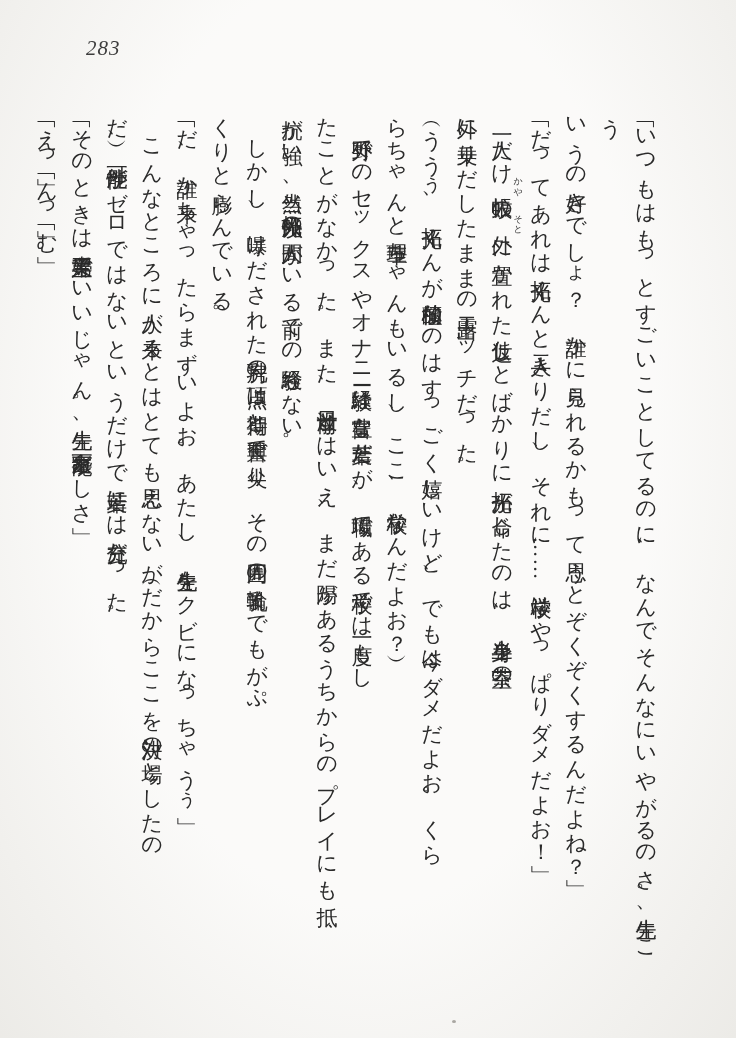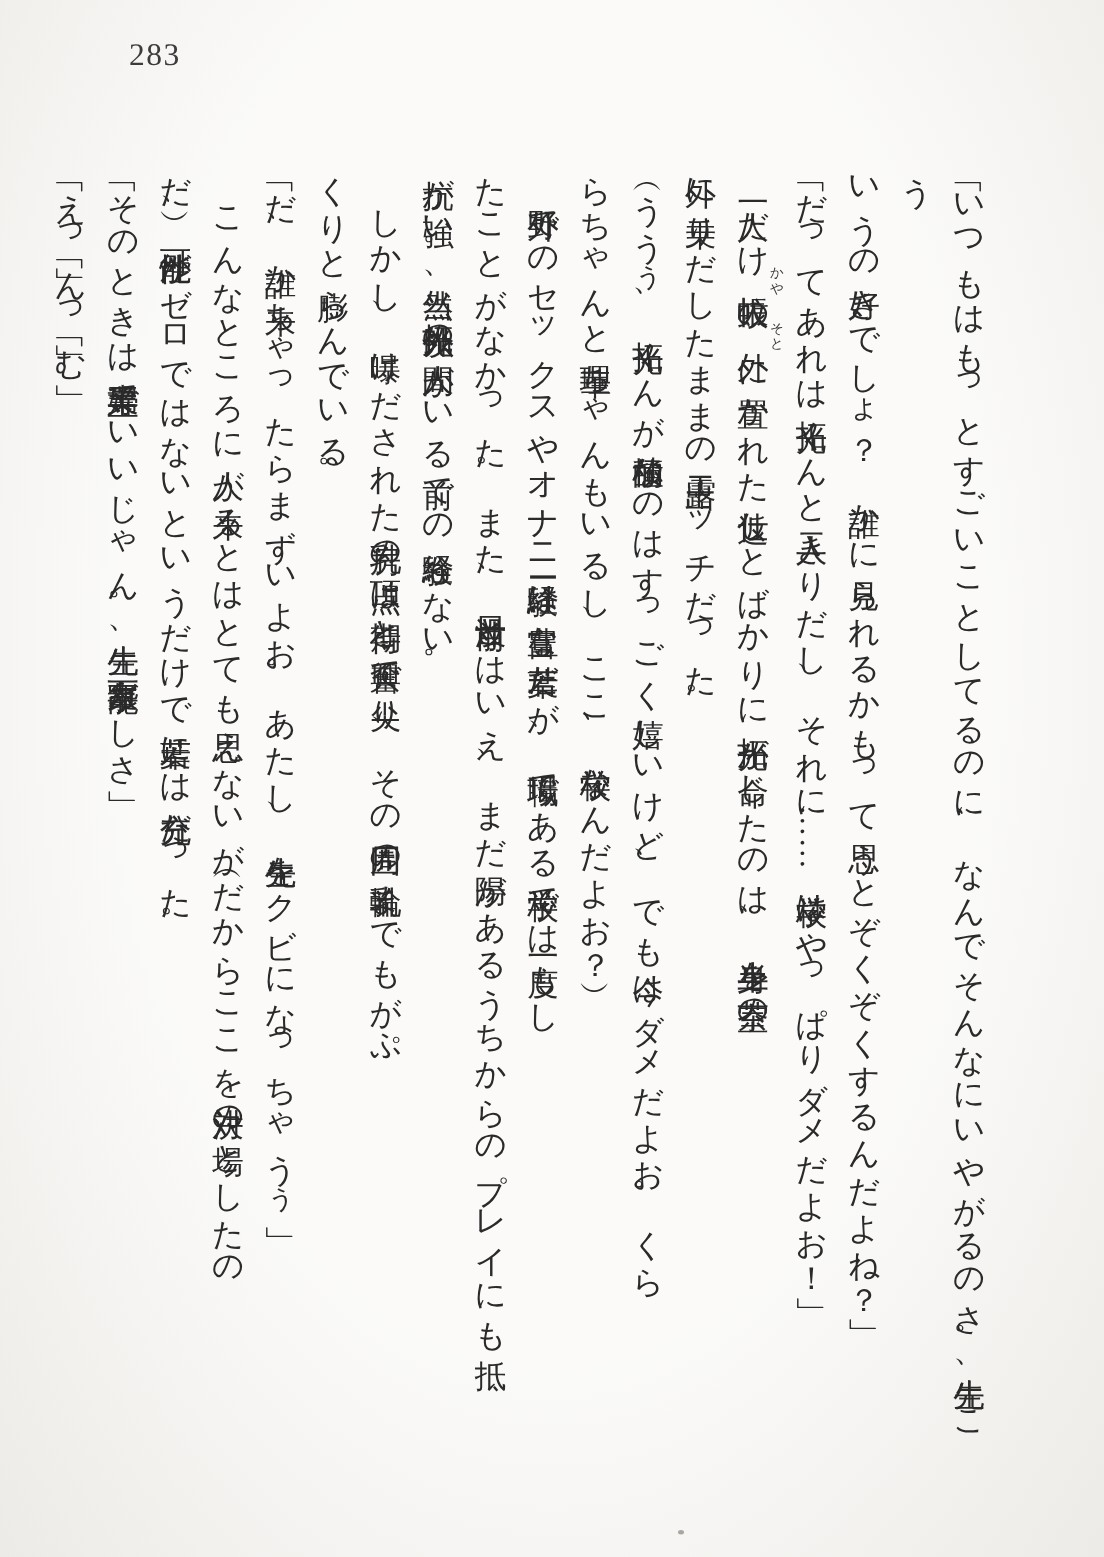--- a/index.html
+++ b/index.html
@@ -11,23 +11,24 @@
     background: #f6f5f2;
   }
   .page-vignette {
     position: absolute;
     inset: 0;
     background: radial-gradient(ellipse at 50% 42%, rgba(255,255,255,0.55) 55%, rgba(210,208,202,0.28) 100%);
     pointer-events: none;
   }
   .page-number {
     position: absolute;
-    top: 24px;
+    top: 36px;
     left: 86px;
     font-family: "Liberation Serif", "DejaVu Serif", serif;
+    font-style: italic;
     font-size: 21px;
     letter-spacing: 1px;
     color: #3c3c3c;
   }
   .text-block {
     position: absolute;
     top: 103px;
     right: 73px;
     width: 596px;
     height: 860px;

